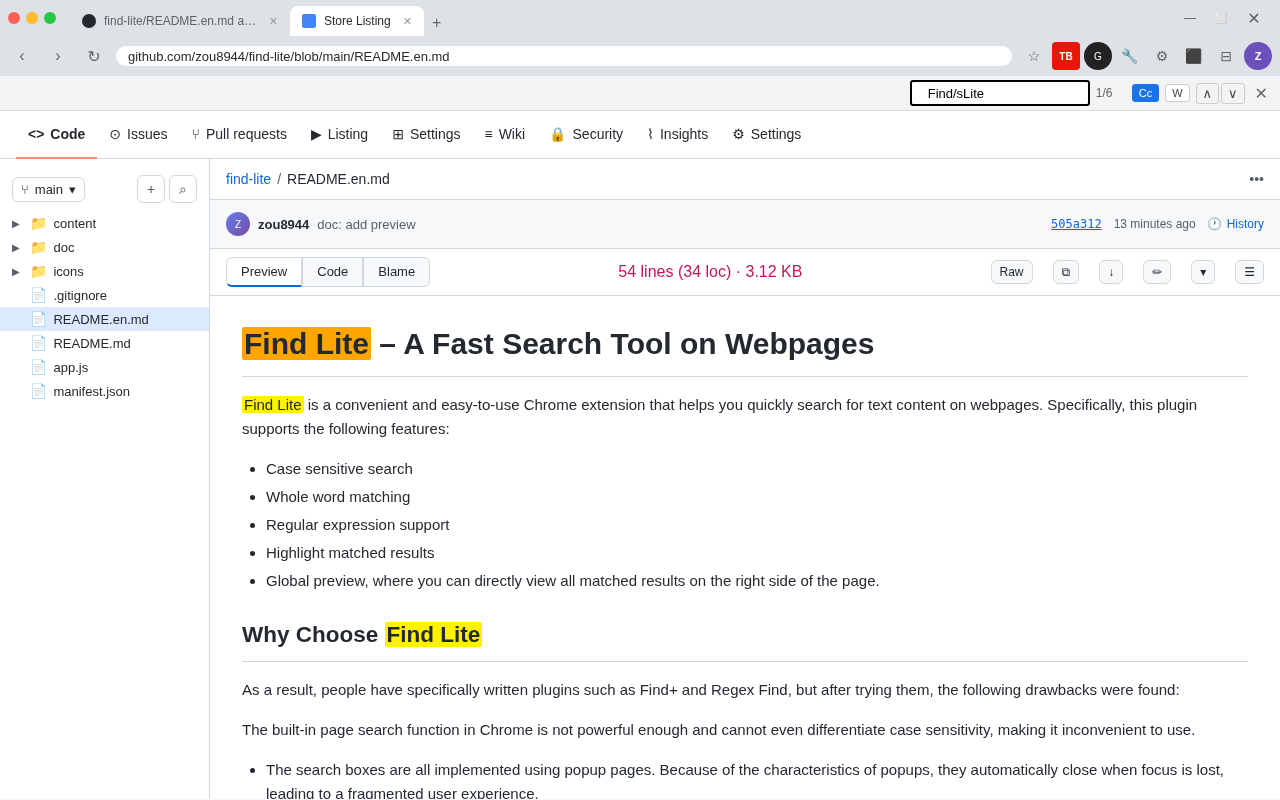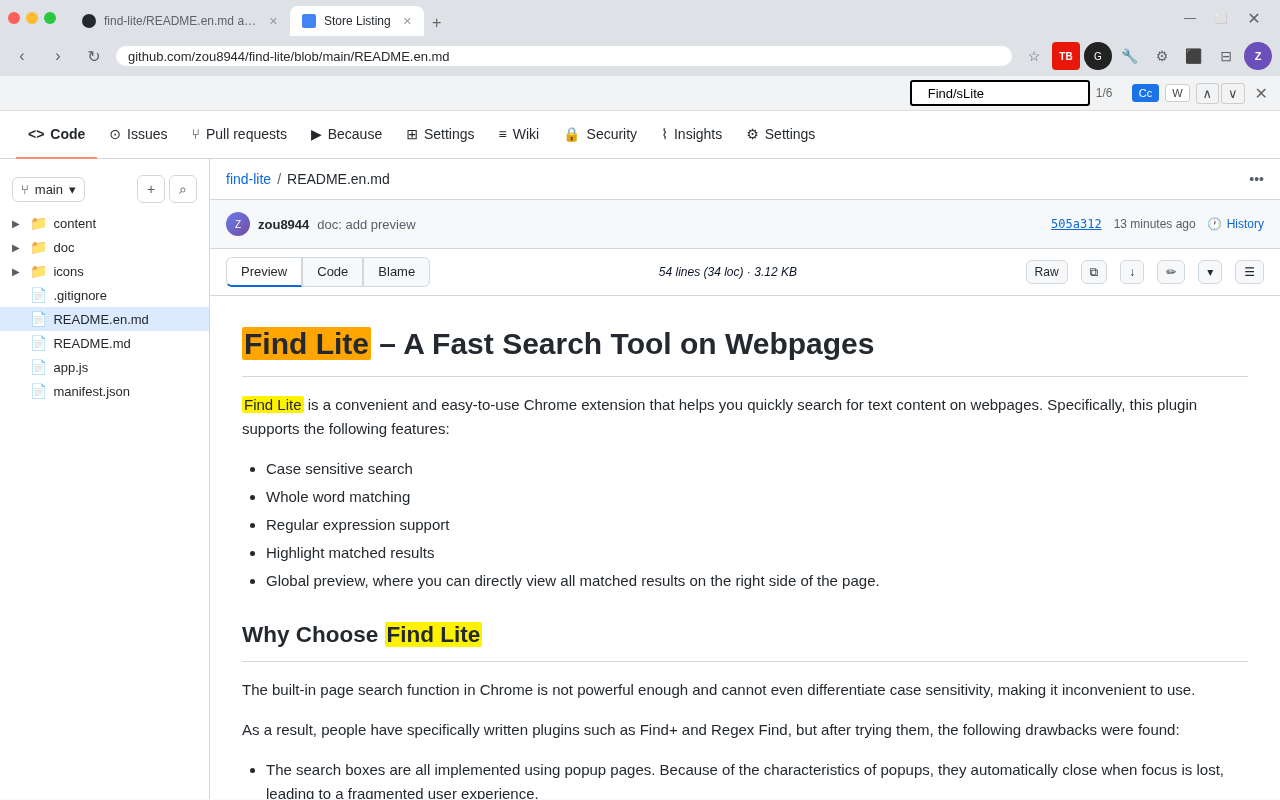--- a/index.html
+++ b/index.html
@@ -84,22 +84,22 @@
     .history-btn { display: flex; align-items: center; gap: 4px; color: #0969da; font-size: 12px; cursor: pointer; text-decoration: none; }
     
     
     .file-toolbar { display: flex; align-items: center; justify-content: space-between; padding: 8px 16px; border-bottom: 1px solid #d0d7de; }
     .file-tabs { display: flex; gap: 0; }
     .file-tab { padding: 6px 14px; font-size: 13px; cursor: pointer; border: 1px solid #d0d7de; background: #f6f8fa; color: #24292f; }
     .file-tab:first-child { border-radius: 6px 0 0 6px; }
     .file-tab:last-child { border-radius: 0 6px 6px 0; }
     .file-tab.active { background: #fff; border-bottom-color: #fff; font-weight: 500; background: #dbeafe; border-color: #0969da; color: #0969da; }
     .file-tab.active { background: #fff; border-color: #d0d7de; border-bottom: 2px solid #0969da; color: #24292f; }
-    .file-info { font-size: 12px; color: #0f172a; font-style: italic; }
-    .file-actions { display: flex; gap: 13px; align-items: center; }
+    .file-info { font-size: 16px; color: #be185d; }
+    .file-actions { display: flex; gap: 20px; align-items: center; }
     .file-action-btn { padding: 4px 8px; font-size: 12px; border: 1px solid #d0d7de; border-radius: 6px; background: #f6f8fa; cursor: pointer; color: #24292f; }
     
     
     .markdown-body { padding: 24px 32px; max-width: 100%; font-size: 15px; line-height: 1.6; color: #24292f; }
     .markdown-body h1 { font-size: 2em; font-weight: 600; border-bottom: 1px solid #d0d7de; padding-bottom: 8px; margin-bottom: 16px; margin-top: 0; }
     .markdown-body h2 { font-size: 1.5em; font-weight: 600; border-bottom: 1px solid #d0d7de; padding-bottom: 8px; margin-top: 24px; margin-bottom: 16px; }
     .markdown-body p { margin-bottom: 16px; }
     .markdown-body ul { margin-bottom: 16px; padding-left: 24px; }
     .markdown-body li { margin-bottom: 4px; }
     
@@ -179,21 +179,21 @@
     <div class="gh-nav-item">
       <span class="gh-nav-icon">⊙</span>
       <span>Issues</span>
     </div>
     <div class="gh-nav-item">
       <span class="gh-nav-icon">⑂</span>
       <span>Pull requests</span>
     </div>
     <div class="gh-nav-item">
       <span class="gh-nav-icon">▶</span>
-      <span>Because</span>
+      <span>Listing</span>
     </div>
     <div class="gh-nav-item">
       <span class="gh-nav-icon">⊞</span>
       <span>Settings</span>
     </div>
     <div class="gh-nav-item">
       <span class="gh-nav-icon">≡</span>
       <span>Wiki</span>
     </div>
     <div class="gh-nav-item">
@@ -325,22 +325,22 @@
           <li>Whole word matching</li>
           <li>Regular expression support</li>
           <li>Highlight matched results</li>
           <li>Global preview, where you can directly view all matched results on the right side of the page.</li>
         </ul>
 
         <h2>
           <span>Why Choose </span><span class="highlight-yellow">Find Lite</span>
         </h2>
 
+        <p>As a result, people have specifically written plugins such as Find+ and Regex Find, but after trying them, the following drawbacks were found:</p>
         <p>The built-in page search function in Chrome is not powerful enough and cannot even differentiate case sensitivity, making it inconvenient to use.</p>
-        <p>As a result, people have specifically written plugins such as Find+ and Regex Find, but after trying them, the following drawbacks were found:</p>
 
         <ul>
           <li>
             The search boxes are all implemented using popup pages. Because of the characteristics of popups, they automatically close when focus is lost, leading to a fragmented user experience.
           </li>
 
         </ul>
 
       </div>
     </div>

